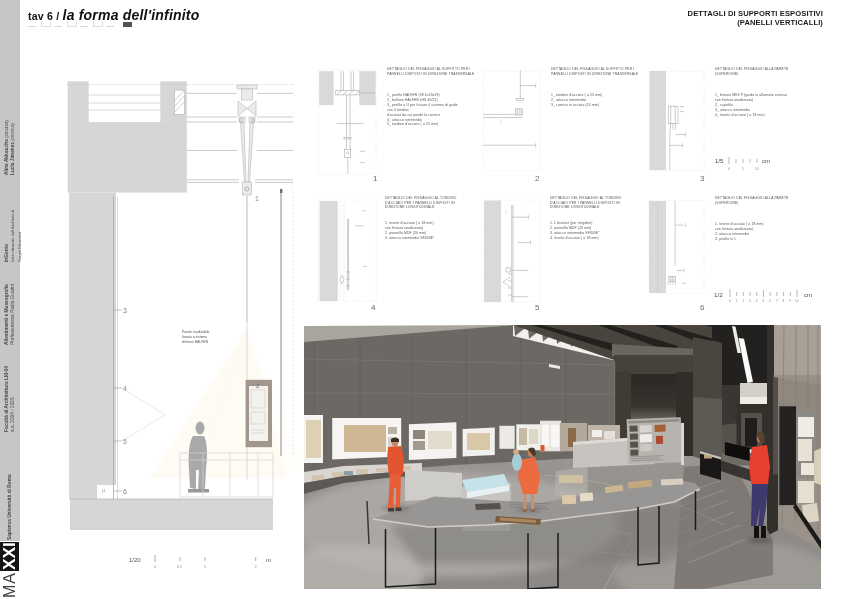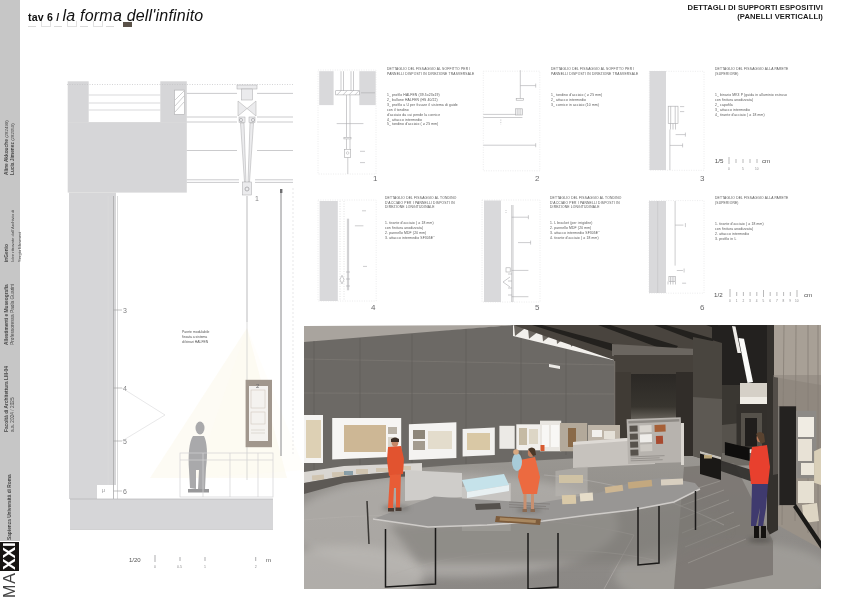--- a/index.html
+++ b/index.html
@@ -9,26 +9,26 @@
 
 #sidebar{left:0;top:0;width:20px;height:541px;background:#c6c6c6;}
 .sbtext{position:absolute;transform:rotate(-90deg);transform-origin:0 0;white-space:nowrap;color:#4a4a4a;font-size:4.8px;line-height:6.4px;}
 .sbtext b{font-weight:bold;}
 #maxxi{left:0;top:542px;width:19px;height:29px;background:#161412;}
 #xxi{left:0px;top:570px;transform:rotate(-90deg);transform-origin:0 0;color:#fff;font-weight:bold;font-size:16.5px;letter-spacing:0px;white-space:nowrap;transform:rotate(-90deg) scaleX(1.05);}
 #ma{left:1px;top:598px;transform:rotate(-90deg);transform-origin:0 0;color:#424242;font-size:16px;letter-spacing:1px;white-space:nowrap;}
 
 #h1{left:28px;top:7px;font-size:10.6px;color:#111;letter-spacing:0.2px;}
 #h1 .t1{font-weight:bold;}
-#h1 .t2{font-style:italic;font-weight:normal;font-size:16px;}
+#h1 .t2{font-style:italic;font-weight:bold;font-size:14px;}
 .sq{position:absolute;top:21px;width:8px;height:5px;}
 .squ{border-bottom:1px solid #d8d8d8;}
 .sqo{border:1px solid #e0e0e0;border-top:none;}
 #sqf{left:122.5px;top:22px;width:9px;height:5px;background:#5a5249;}
-#rtitle{right:25px;top:4px;text-align:right;font-weight:bold;font-size:7.6px;line-height:8.8px;color:#1a1a1a;letter-spacing:0.1px;}
+#rtitle{right:25px;top:10px;text-align:right;font-weight:bold;font-size:7.6px;line-height:8.8px;color:#1a1a1a;letter-spacing:0.1px;}
 
 .dt{position:absolute;color:#525252;}
 .dtitle{font-size:3.3px;line-height:4.7px;letter-spacing:0.18px;}
 .dlist{font-size:3.35px;line-height:4.9px;letter-spacing:0.15px;}
 .dnum{position:absolute;font-size:8px;color:#6a6a6c;}
 </style>
 </head>
 <body>
 <div id="page">
 

